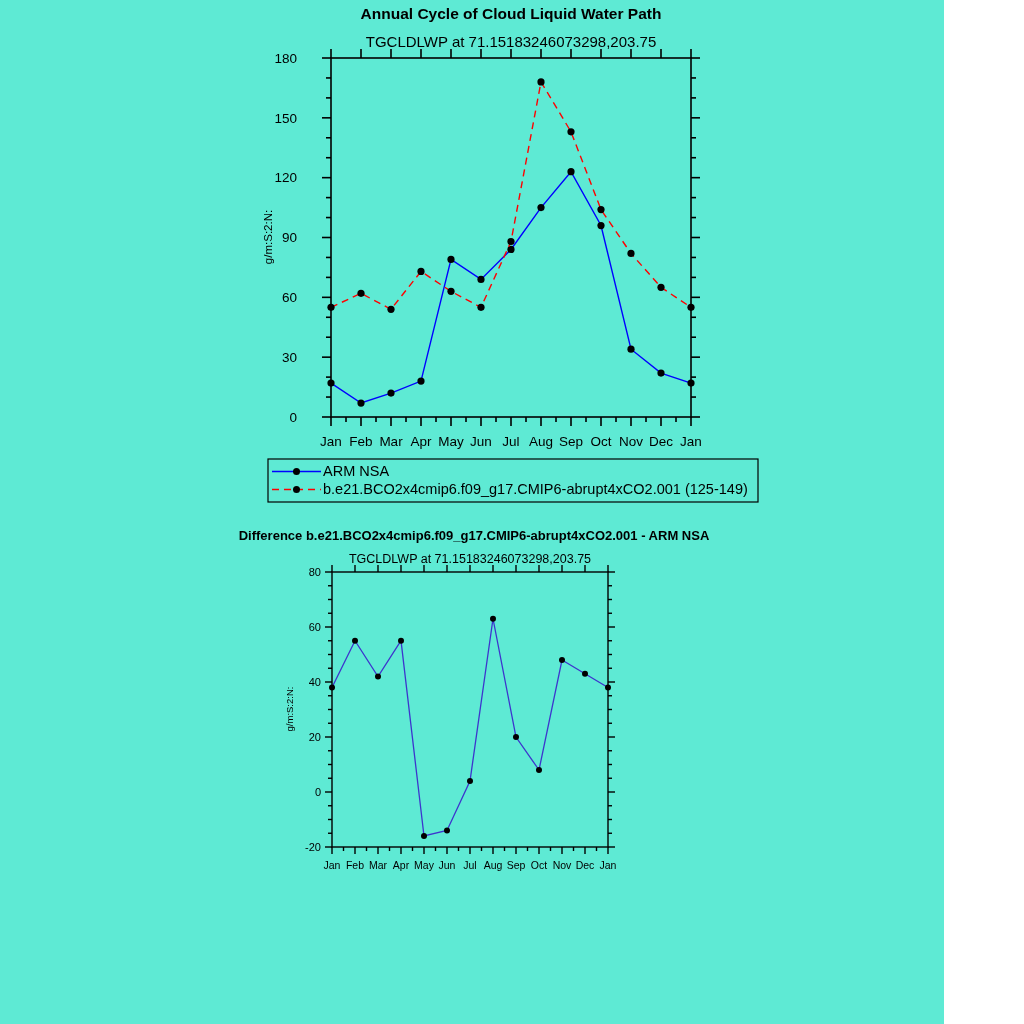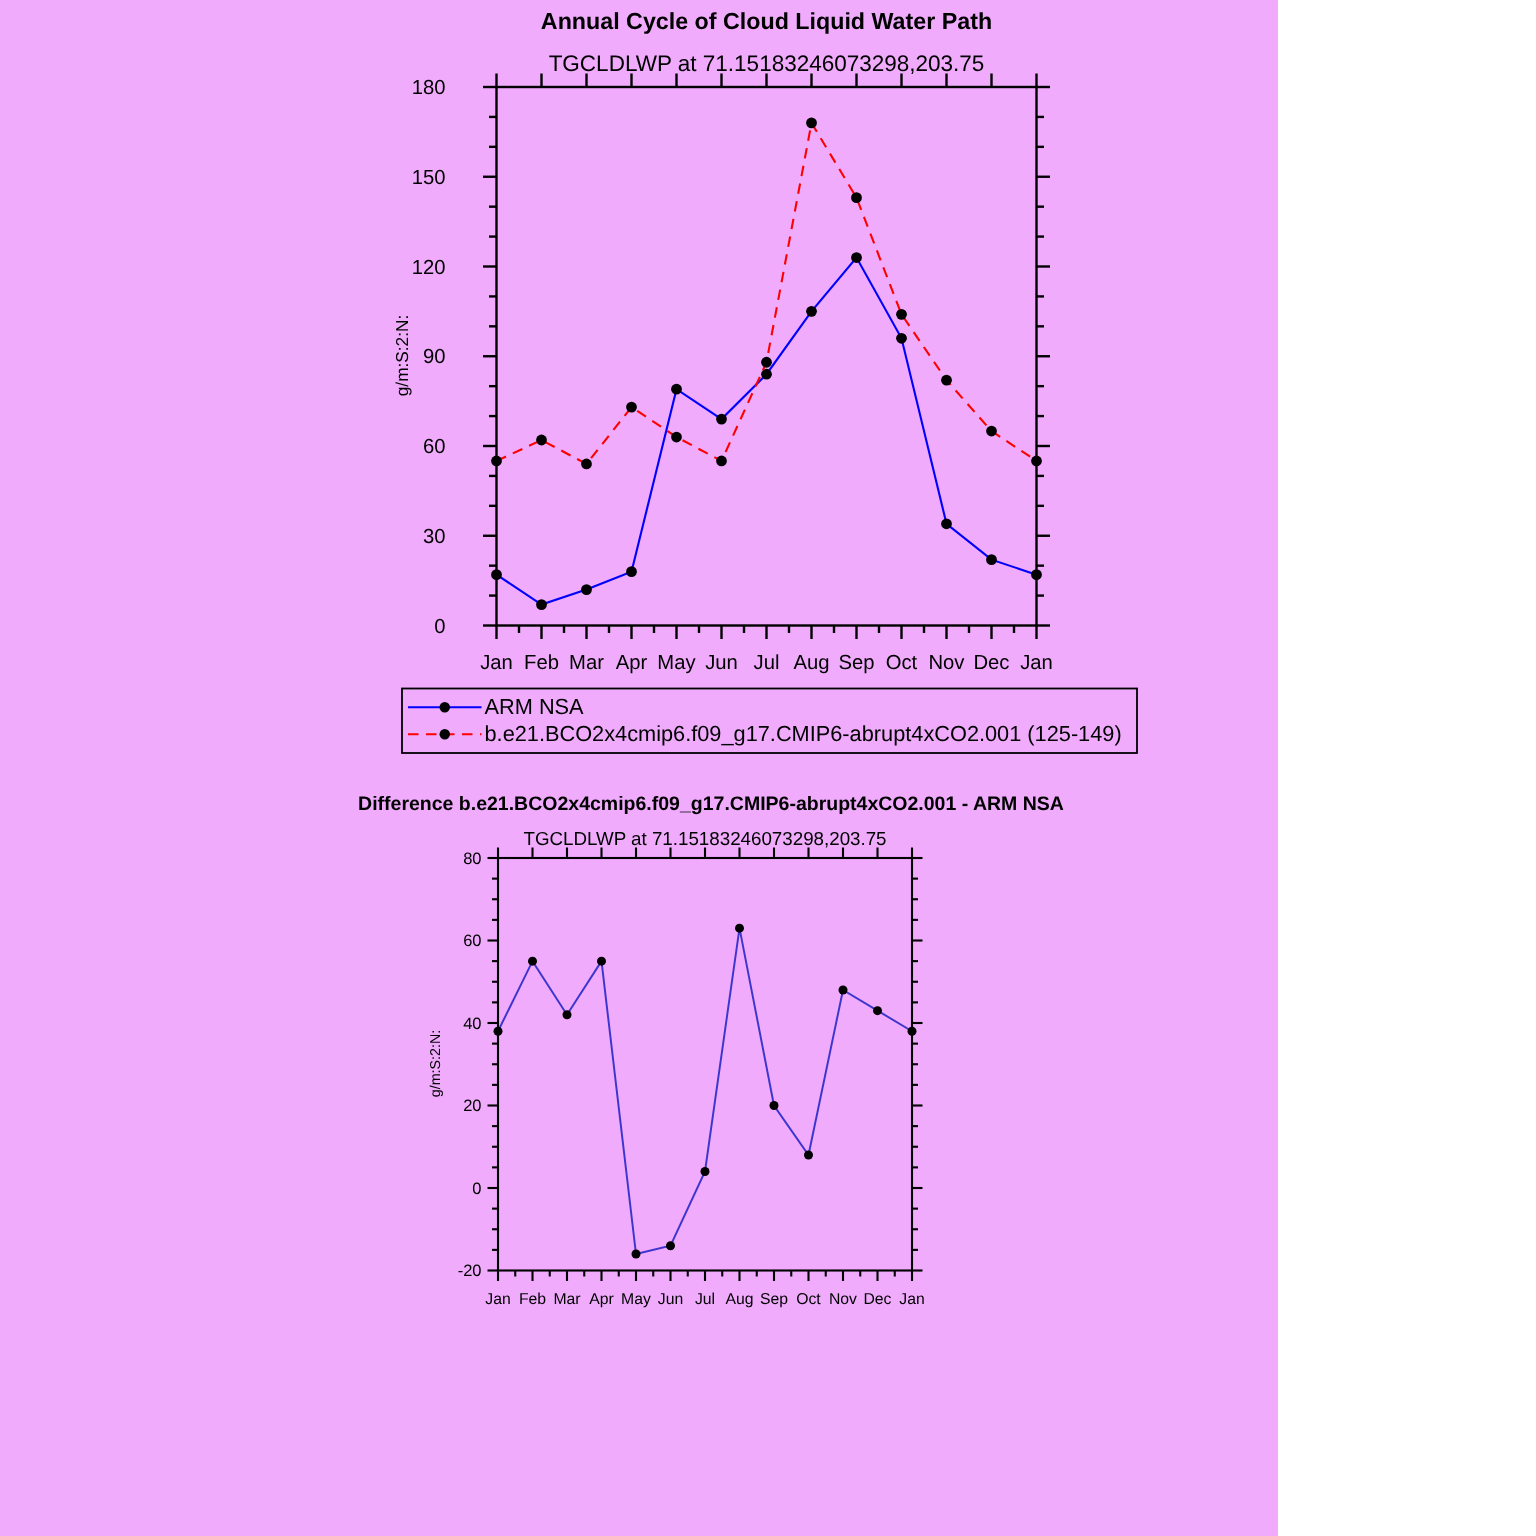--- a/index.html
+++ b/index.html
@@ -1,16 +1,16 @@
 <!DOCTYPE html>
 <html><head>
 <meta charset="utf-8">
 <style>
   html,body{margin:0;padding:0;background:#ffffff;}
-  .canvas{position:relative;width:852px;height:1024px;background:#f0abfc;overflow:hidden;
+  .canvas{position:relative;width:944px;height:1024px;background:#5eead4;overflow:hidden;
           font-family:"Liberation Sans",sans-serif;}
   svg{display:block;}
   text{fill:#000000;}
   .t-title{font:bold 15.5px "Liberation Sans",sans-serif;}
   .t-sub{font:15px "Liberation Sans",sans-serif;}
   .t-ylab{font:11.5px "Liberation Sans",sans-serif;}
   .t-tick{font:13.5px "Liberation Sans",sans-serif;}
   .t-month{font:13.5px "Liberation Sans",sans-serif;}
   .legend-text{font:14.5px "Liberation Sans",sans-serif;}
   .legend-box{fill:none;stroke:#000000;stroke-width:1.2;}

